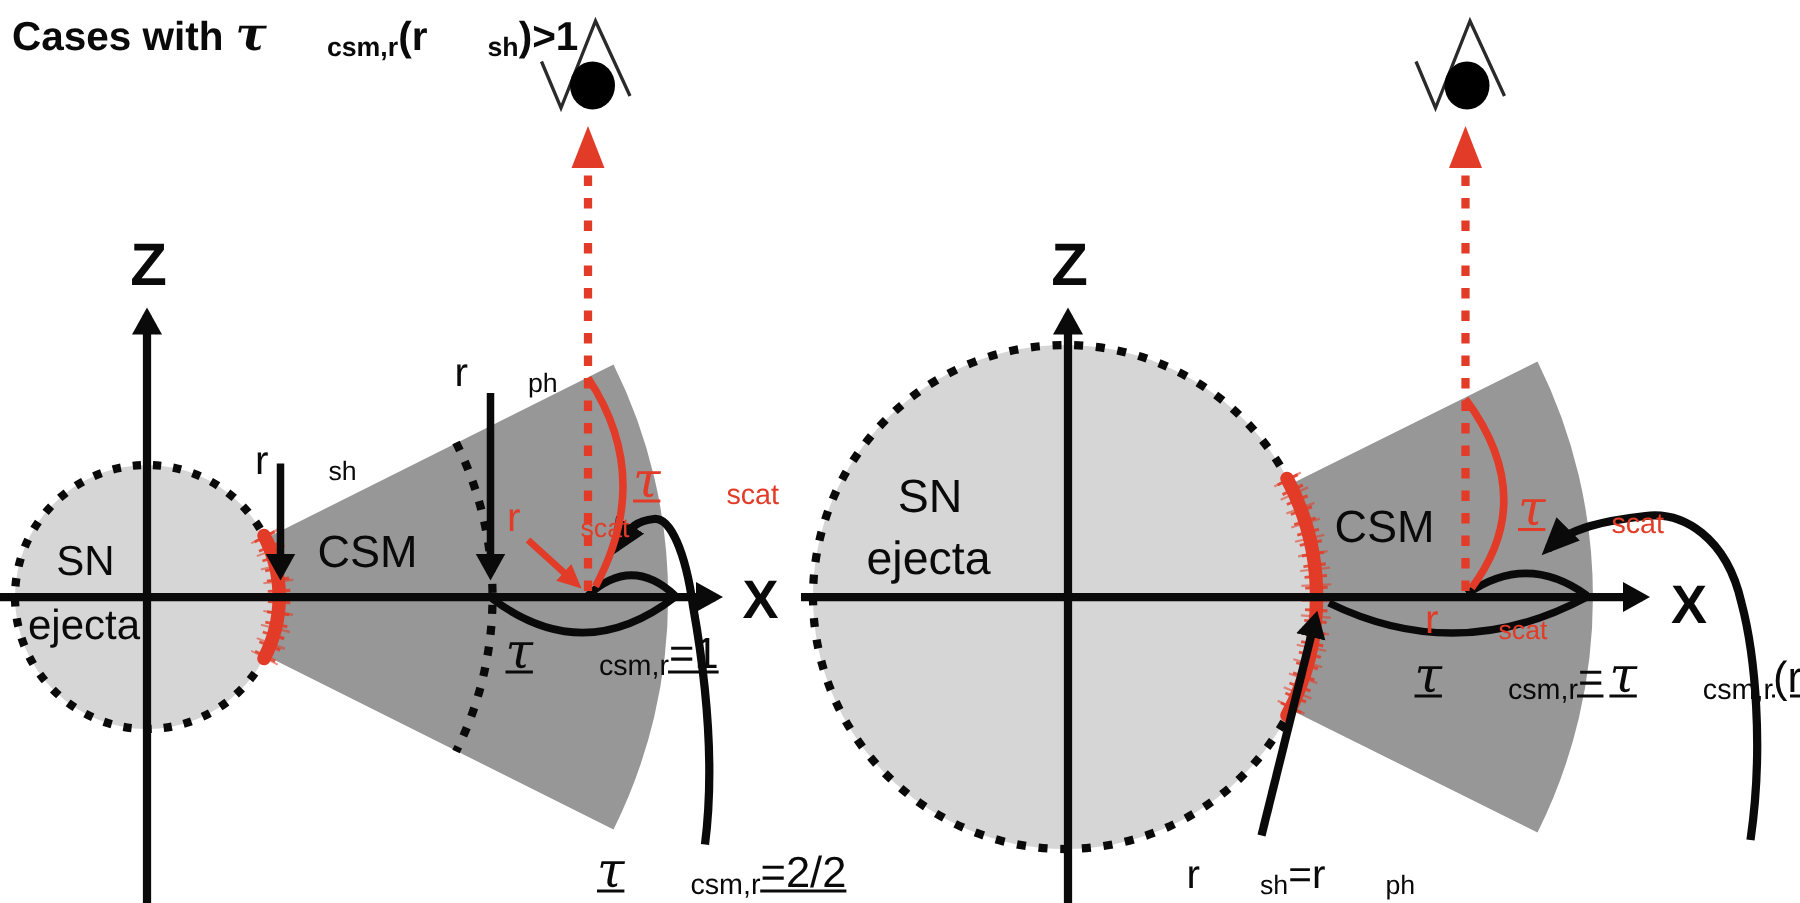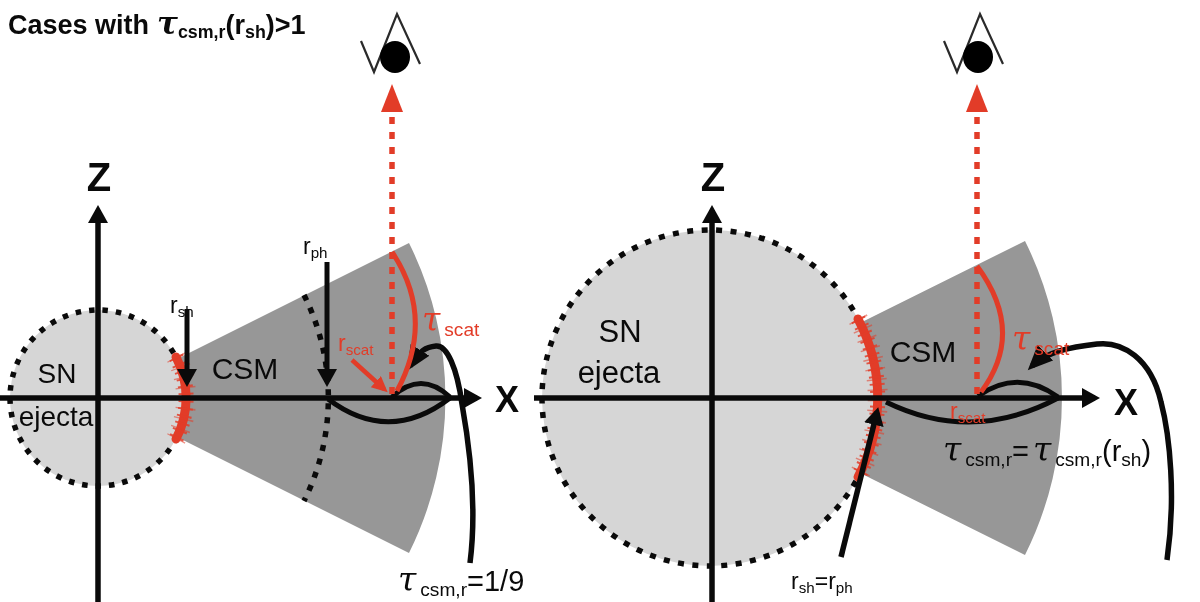--- a/index.html
+++ b/index.html
@@ -4,31 +4,31 @@
 <style>
   html,body{margin:0;padding:0;background:#ffffff;}
   .stage{position:relative;width:1200px;height:602px;overflow:hidden;background:#fff;
          font-family:"Liberation Sans",sans-serif;color:#0a0a0a;}
   .stage svg{position:absolute;left:0;top:0;}
   .lbl{position:absolute;white-space:nowrap;line-height:1;color:#0a0a0a;}
   .ctr{transform:translate(-50%,-50%);}
   .title{font-weight:700;font-size:27px;}
   .title .tau{font-size:31px;font-weight:700;}
   .tau{font-family:"DejaVu Serif",serif;font-style:italic;}
-  .sub{font-size:0.66em;vertical-align:-0.24em;}
+  .sub{font-size:0.66em;vertical-align:-0.24em;margin-left:40px;}
   .red{color:#E23C28;}
   .mr8{margin-right:8px;margin-top:37px;}
   .mr4{margin-right:4px;}
   .f40{font-size:40px;font-weight:700;}
   .f36{font-size:36px;font-weight:700;}
   .f28{font-size:28px;}
   .f31{font-size:31px;}
   .f30{font-size:30px;}
-  .rlab{font-size:23px;}
-  .taulab{font-size:29px;}
+  .rlab{font-size:27px;}
+  .taulab{font-size:29px;text-decoration:underline;}
   .taulab .tau{font-size:33px;}
 </style>
 </head>
 <body>
 
 <div class="stage">
 
 <svg width="1200" height="602" viewBox="0 0 1200 602">
   <defs>
     <marker id="ab" markerUnits="userSpaceOnUse" markerWidth="30" markerHeight="26" refX="13" refY="10" orient="auto">
@@ -126,22 +126,25 @@
 </div>
 <div class="lbl rlab" style="left:303px;top:235px">
   <span>r</span><span class="sub">ph</span>
 </div>
 <div class="lbl rlab red" style="left:338px;top:332px">
   <span>r</span><span class="sub">scat</span>
 </div>
 <div class="lbl taulab red" style="left:422px;top:303px">
   <span class="tau mr4">τ</span><span class="sub">scat</span>
 </div>
+<div class="lbl taulab" style="left:337px;top:417px">
+  <span class="tau mr4">τ</span><span class="sub">csm,r</span><span>=1</span>
+</div>
 <div class="lbl taulab" style="left:398px;top:563px">
-  <span class="tau mr4">τ</span><span class="sub">csm,r</span><span>=1/9</span>
+  <span class="tau mr4">τ</span><span class="sub">csm,r</span><span>=2/2</span>
 </div>
 
 
 <div class="lbl ctr f40" style="left:713px;top:177px">Z</div>
 <div class="lbl ctr f36" style="left:1126px;top:403px">X</div>
 <div class="lbl ctr f31" style="left:620px;top:331px">SN</div>
 <div class="lbl ctr f31" style="left:619px;top:372px">ejecta</div>
 <div class="lbl ctr f30" style="left:923px;top:352px">CSM</div>
 
 <div class="lbl rlab" style="left:791px;top:570px">

